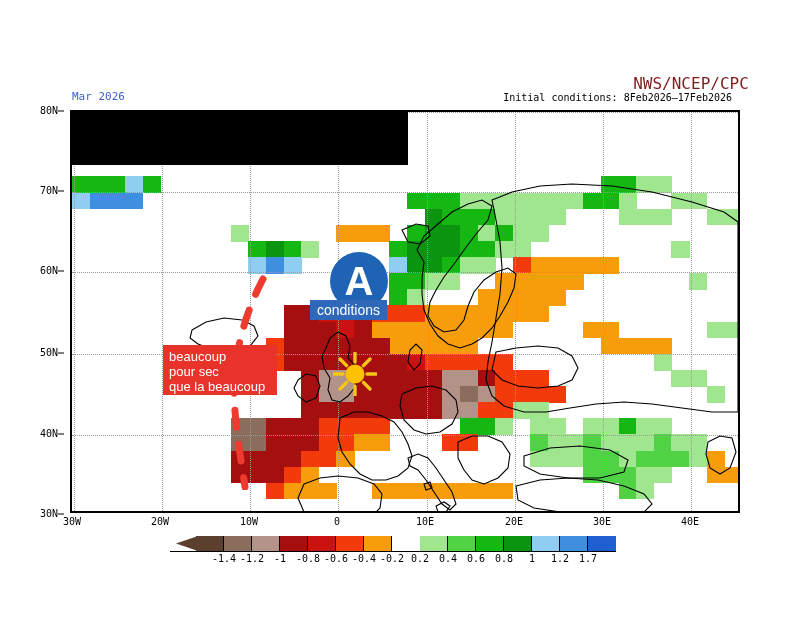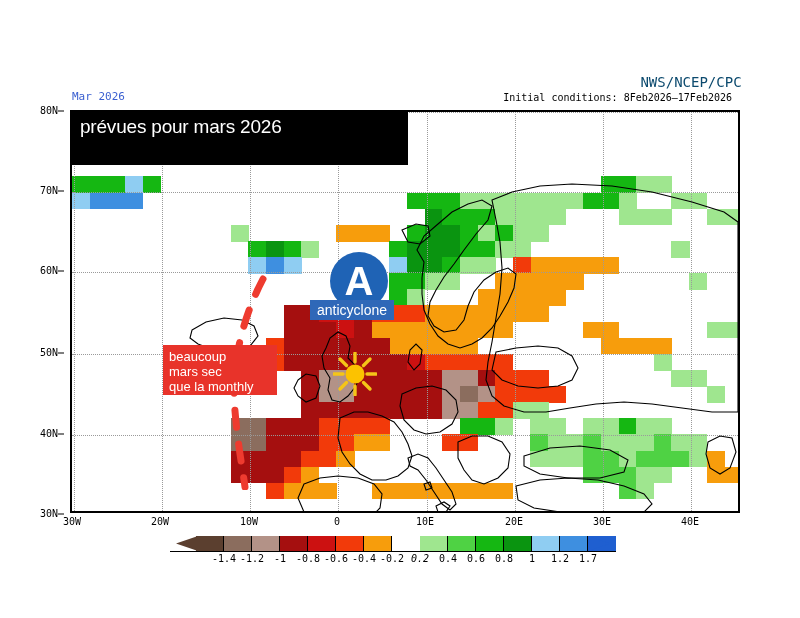--- a/index.html
+++ b/index.html
@@ -5,21 +5,21 @@
   html,body{margin:0;padding:0;background:#ffffff;}
   body{width:800px;height:618px;position:relative;overflow:hidden;
        font-family:"DejaVu Sans Mono",monospace;}
   .root{position:absolute;inset:0;background:#fff;}
 
   
   .title{position:absolute;left:0;top:62px;width:760px;text-align:center;
          color:#f26a6a;font-size:15px;letter-spacing:.5px;
          font-family:"DejaVu Sans Mono",monospace;}
   .agency{position:absolute;left:596px;top:74px;width:190px;text-align:center;
-          color:#0c4a6e;font-size:14px;font-family:"DejaVu Sans Mono",monospace;}
+          color:#7f1d1d;font-size:16px;font-family:"DejaVu Sans Mono",monospace;}
   .initcond{position:absolute;right:68px;top:92px;color:#000;font-size:10px;
             font-family:"DejaVu Sans Mono",monospace;white-space:nowrap;}
   .montag{position:absolute;left:72px;top:90px;color:#3a5fd0;font-size:11px;
           font-family:"DejaVu Sans Mono",monospace;}
 
   
   .logo{position:absolute;left:648px;top:24px;width:52px;height:52px;}
   .logo .shield{position:absolute;left:13px;top:0px;width:26px;height:26px;
       background:#1340a8;border-radius:13px 13px 9px 9px;}
   .logo .shield span{display:block;color:#fff;font-size:7px;text-align:center;
@@ -490,31 +490,30 @@
         <line x1="34" y1="22" x2="43" y2="22"></line>
       <line x1="7" y1="7" x2="13.5" y2="13.5"></line>
         <line x1="30.5" y1="30.5" x2="37" y2="37"></line>
       <line x1="37" y1="7" x2="30.5" y2="13.5"></line>
         <line x1="13.5" y1="30.5" x2="7" y2="37"></line>
     </g>
     <circle cx="22" cy="22" r="9.5" fill="#fcc200"></circle>
   </svg>
 
   <div class="blackbox">
-    <div>prévues pour mars 2026</div>
   </div>
 
   <div class="redbox">
     <div>beaucoup</div>
-    <div>mars sec</div>
-    <div>que la monthly</div>
+    <div>pour sec</div>
+    <div>que la beaucoup</div>
   </div>
 
   <div class="anti-circle">A</div>
-  <div class="anti-label">anticyclone</div>
+  <div class="anti-label">conditions</div>
 
   <div class="cb-arrow-l"></div>
   <div class="cbar" id="cbar">
       <div style="background: rgb(91, 63, 47); width: 28px;"></div>
       <div style="background: rgb(139, 109, 94); width: 28px;"></div>
       <div style="background: rgb(179, 146, 135); width: 28px;"></div>
       <div style="background: rgb(165, 15, 15); width: 28px;"></div>
       <div style="background: rgb(204, 17, 17); width: 28px;"></div>
       <div style="background: rgb(242, 58, 10); width: 28px;"></div>
       <div style="background: rgb(247, 157, 12); width: 28px;"></div>
@@ -530,21 +529,21 @@
   <div class="cb-arrow-r"></div>
   <div class="cb-line"></div>
   <div id="cblabels">
       <div class="cb-lab" style="left: 224px;">-1.4</div>
       <div class="cb-lab" style="left: 252px;">-1.2</div>
       <div class="cb-lab" style="left: 280px;">-1</div>
       <div class="cb-lab" style="left: 308px;">-0.8</div>
       <div class="cb-lab" style="left: 336px;">-0.6</div>
       <div class="cb-lab" style="left: 364px;">-0.4</div>
       <div class="cb-lab" style="left: 392px;">-0.2</div>
-      <div class="cb-lab" style="left: 420px; font-style: italic;">0.2</div>
+      <div class="cb-lab" style="left: 420px;">0.2</div>
       <div class="cb-lab" style="left: 448px;">0.4</div>
       <div class="cb-lab" style="left: 476px;">0.6</div>
       <div class="cb-lab" style="left: 504px;">0.8</div>
       <div class="cb-lab" style="left: 532px;">1</div>
       <div class="cb-lab" style="left: 560px;">1.2</div>
       <div class="cb-lab" style="left: 588px;">1.7</div>
     </div>
 
 </div>
 

